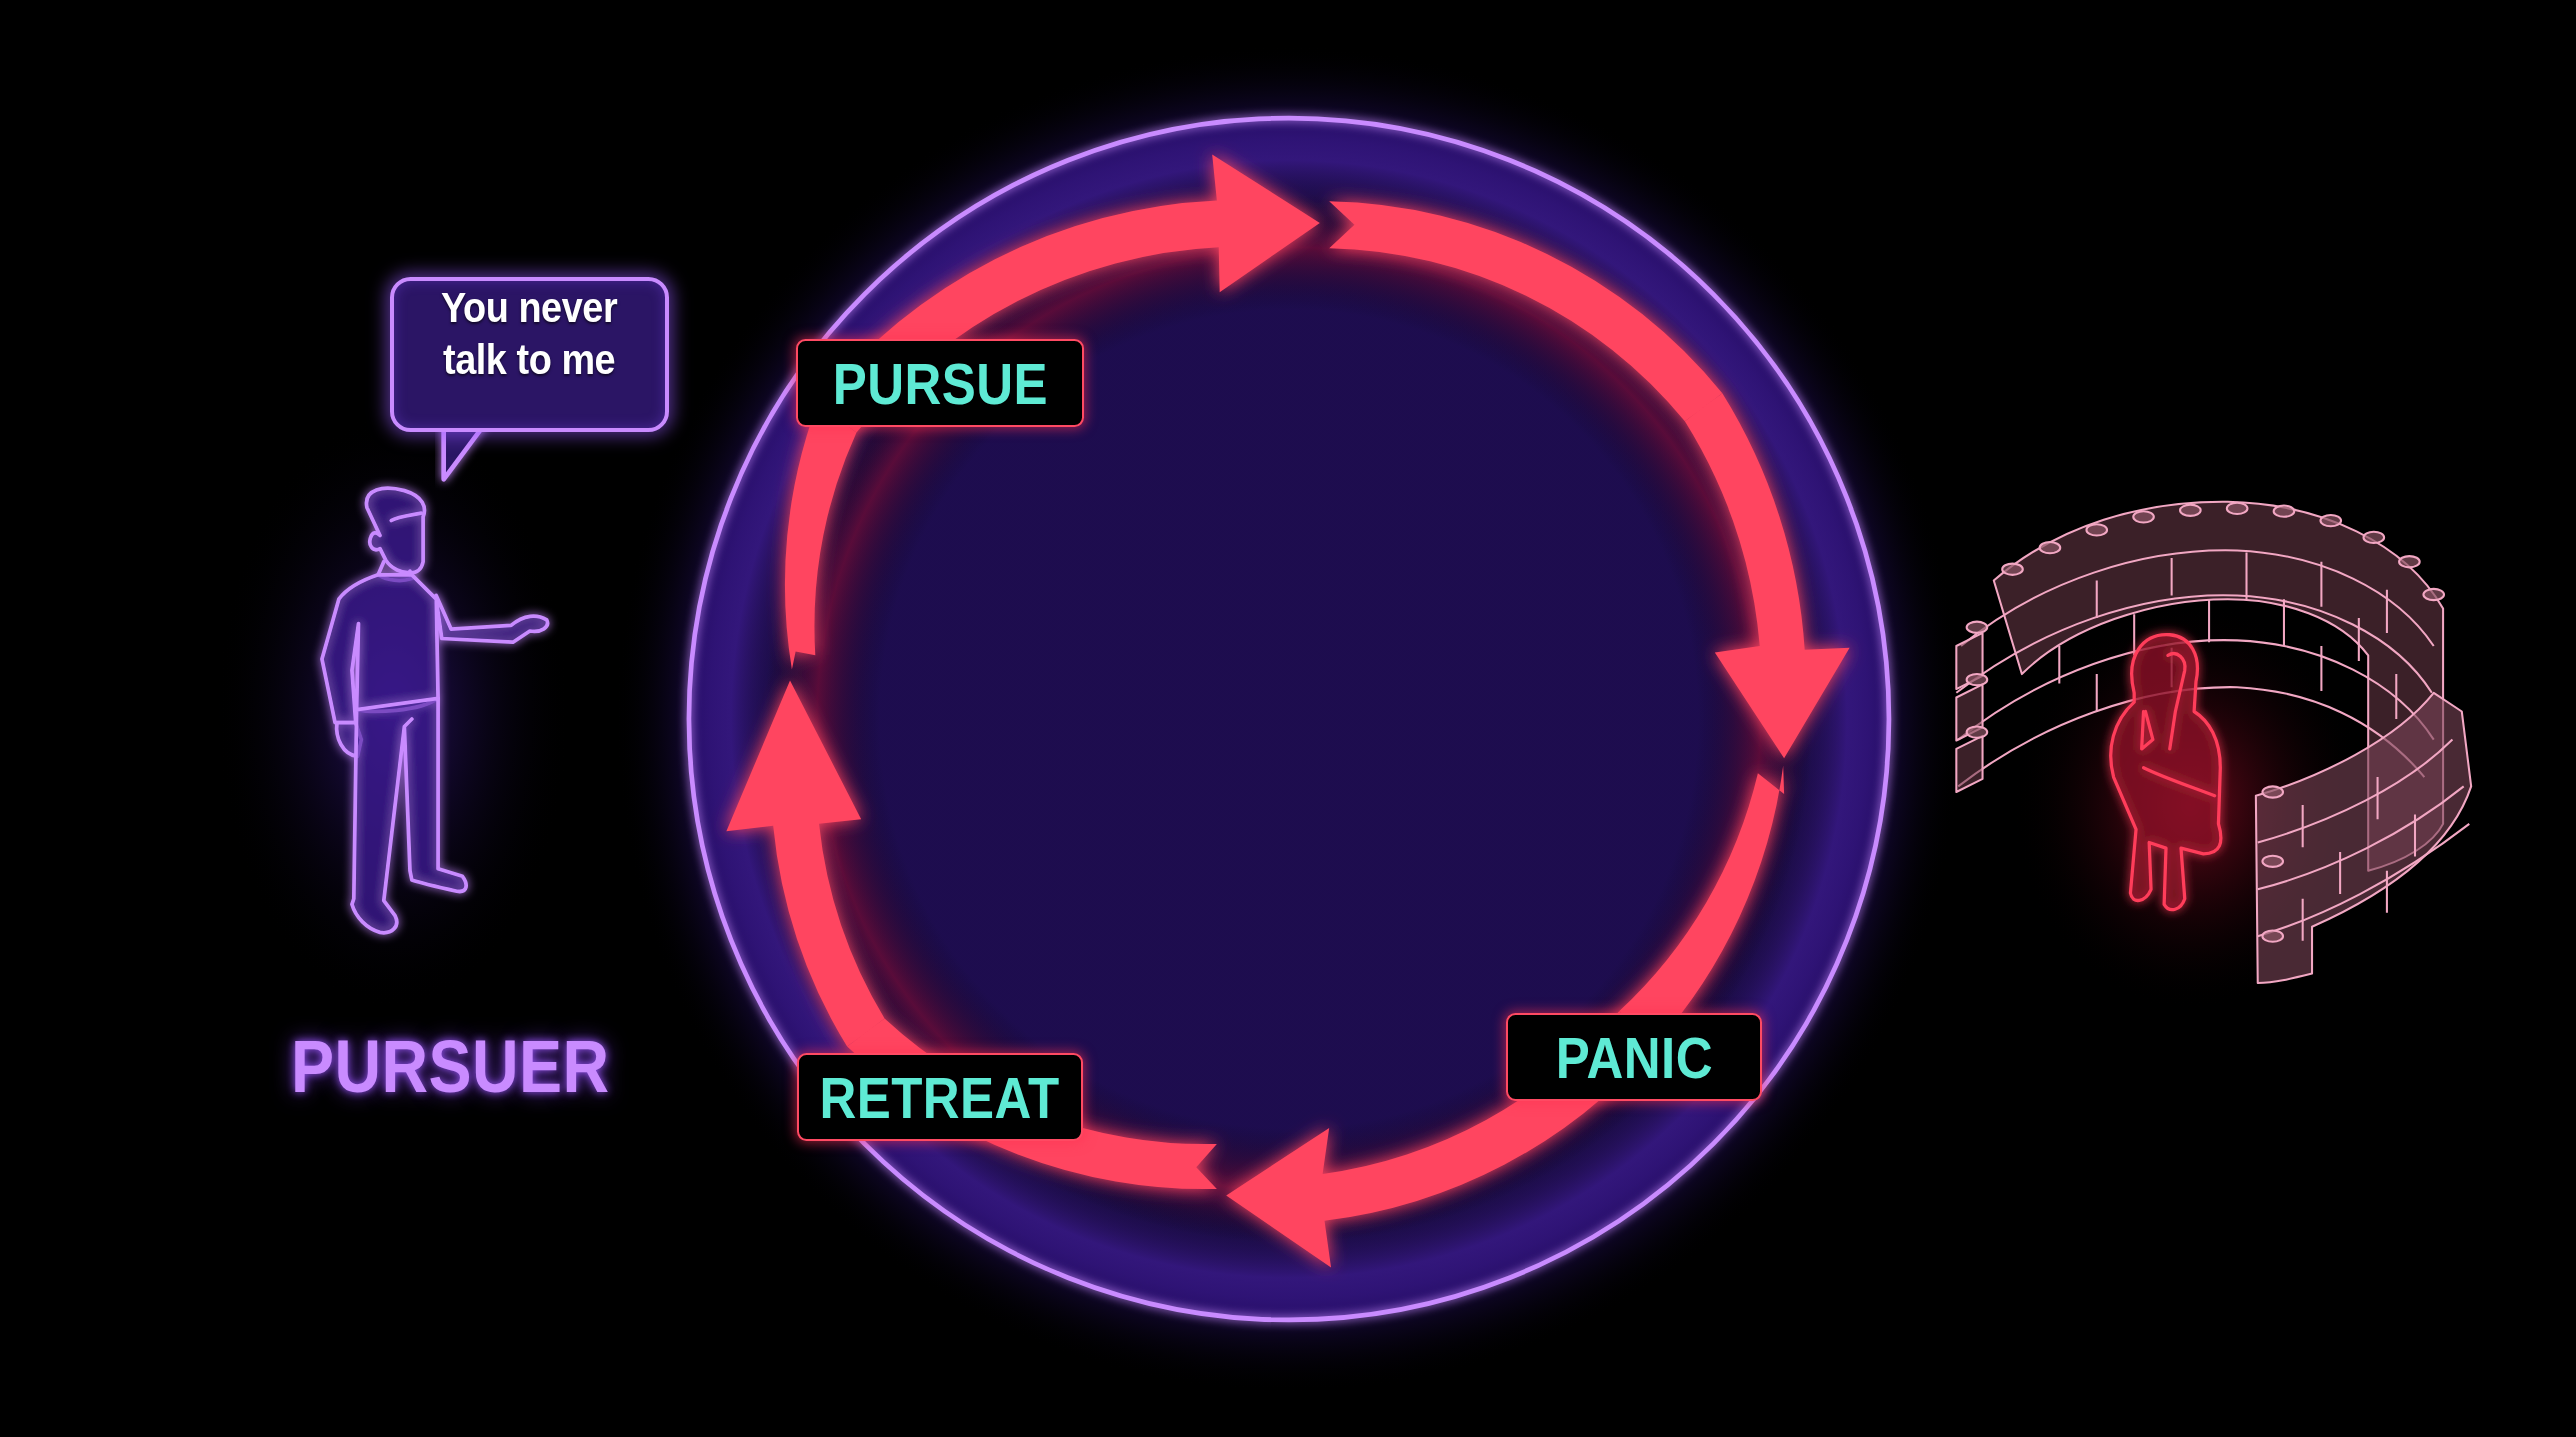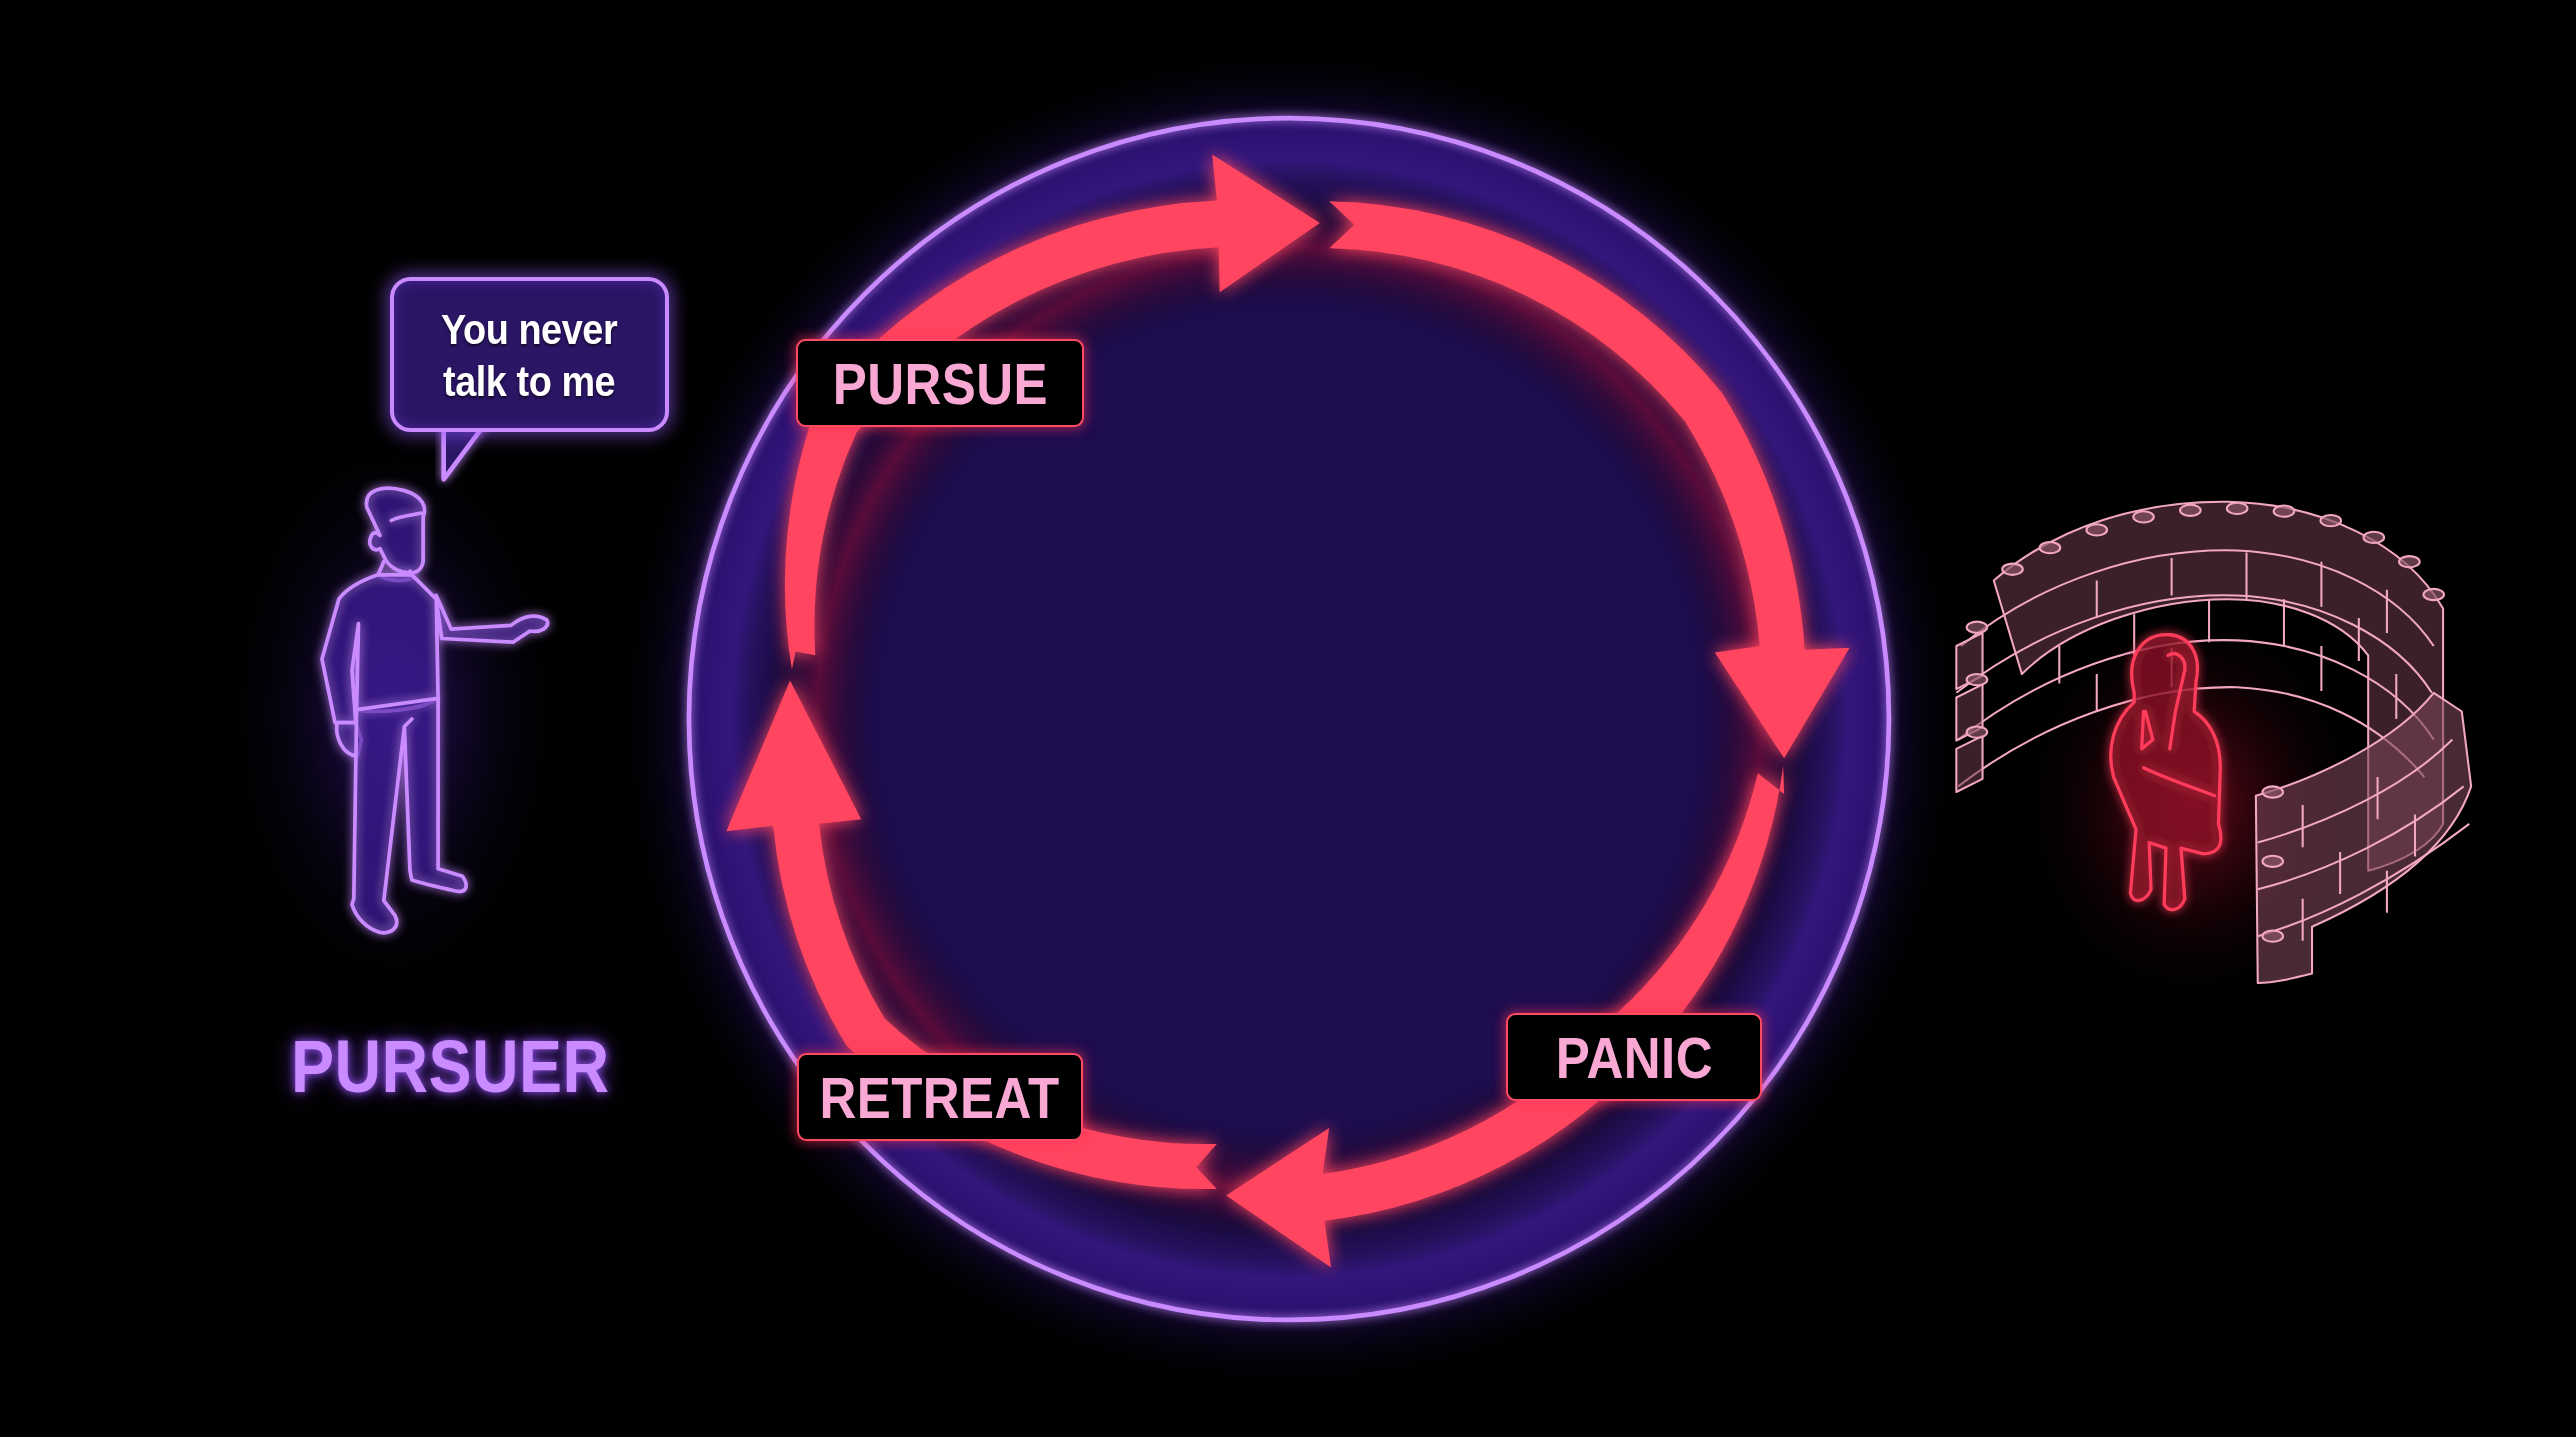--- a/index.html
+++ b/index.html
@@ -5,37 +5,37 @@
     html, body { margin: 0; padding: 0; background: #000; }
     body { width: 2576px; height: 1438px; overflow: hidden; position: relative; font-family: "Liberation Sans", "DejaVu Sans", sans-serif; }
     .stage { position: absolute; inset: 0; background: #000; }
     svg.scene { position: absolute; left: 0; top: 0; }
 
     .bubble {
       position: absolute; left: 390px; top: 277px; width: 279px; height: 155px;
       box-sizing: border-box; border: 4.7px solid #c98bff; border-radius: 20.6px;
       background: #2b1565;
       box-shadow: 0 0 17px 3.7px rgba(150,90,255,0.55), inset 0 0 13px rgba(120,70,230,0.4);
-      display: flex; align-items: center; justify-content: center; text-align: center;
+      display: flex; justify-content: center; text-align: center;
     }
     .bubble-text {
       color: #fff; font-weight: 700; font-size: 43px; line-height: 52px;
       font-family: "Liberation Sans", "DejaVu Sans", sans-serif;
       letter-spacing: -0.5px;
       text-shadow: 0 1.9px 2.8px rgba(0,0,0,0.6);
       white-space: pre-line;
       transform: scaleX(0.88);
     }
 
     .stage-label {
       position: absolute; box-sizing: border-box; height: 88px;
       background: #000; border: 2.8px solid #ff4a63; border-radius: 9.4px;
       box-shadow: 0 0 11.2px 1.9px rgba(255,50,80,0.55);
       display: flex; align-items: center; justify-content: center;
-      color: #f9a8d4; font-weight: 700; font-size: 58px; letter-spacing: 0.5px;
+      color: #5eead4; font-weight: 700; font-size: 58px; letter-spacing: 0.5px;
     }
     .stage-label span { display: inline-block; transform: scaleX(0.88); }
     #lbl-pursue   { left: 796px;  top: 339px; width: 288px; }
     #lbl-withdraw { left: 1466px; top: 339px; width: 346px; }
     #lbl-retreat  { left: 797px;  top: 1013px; width: 286px; margin-top: 40px; }
     #lbl-panic    { left: 1494px; top: 1013px; width: 256px; margin-left: 12px; }
 
     .role-label {
       position: absolute; font-weight: 700; font-size: 75px; letter-spacing: 0.5px;
       white-space: nowrap;

